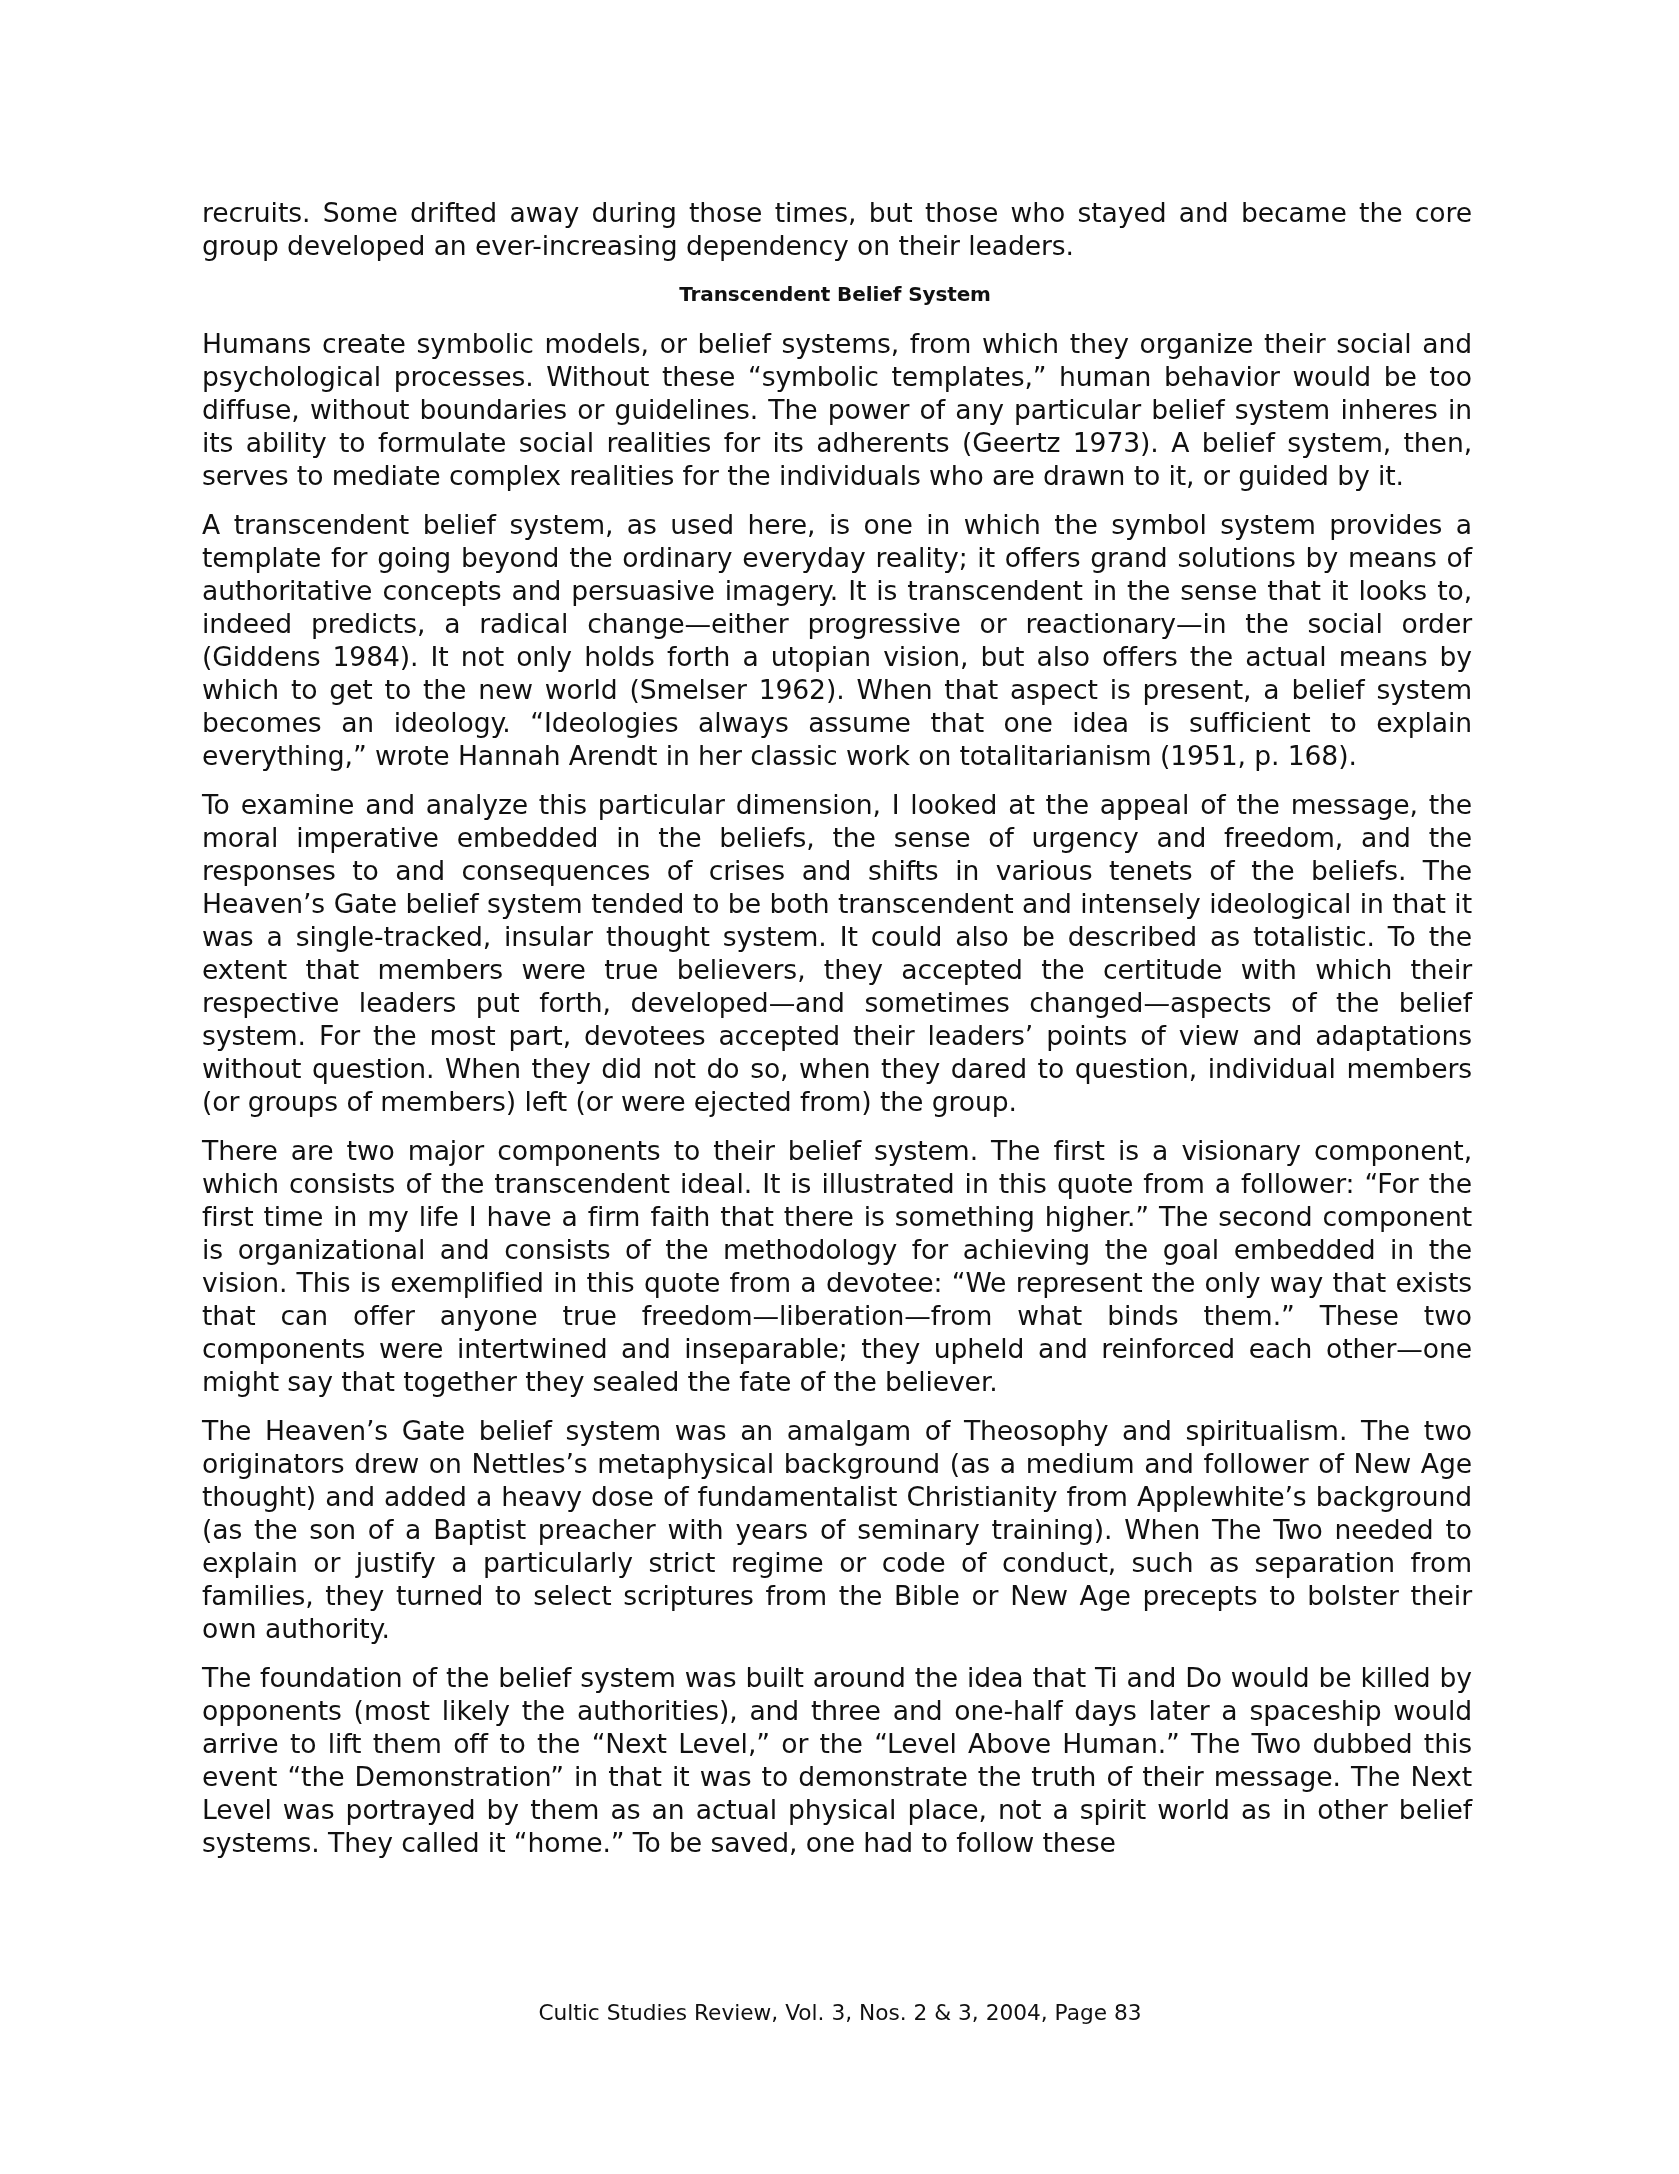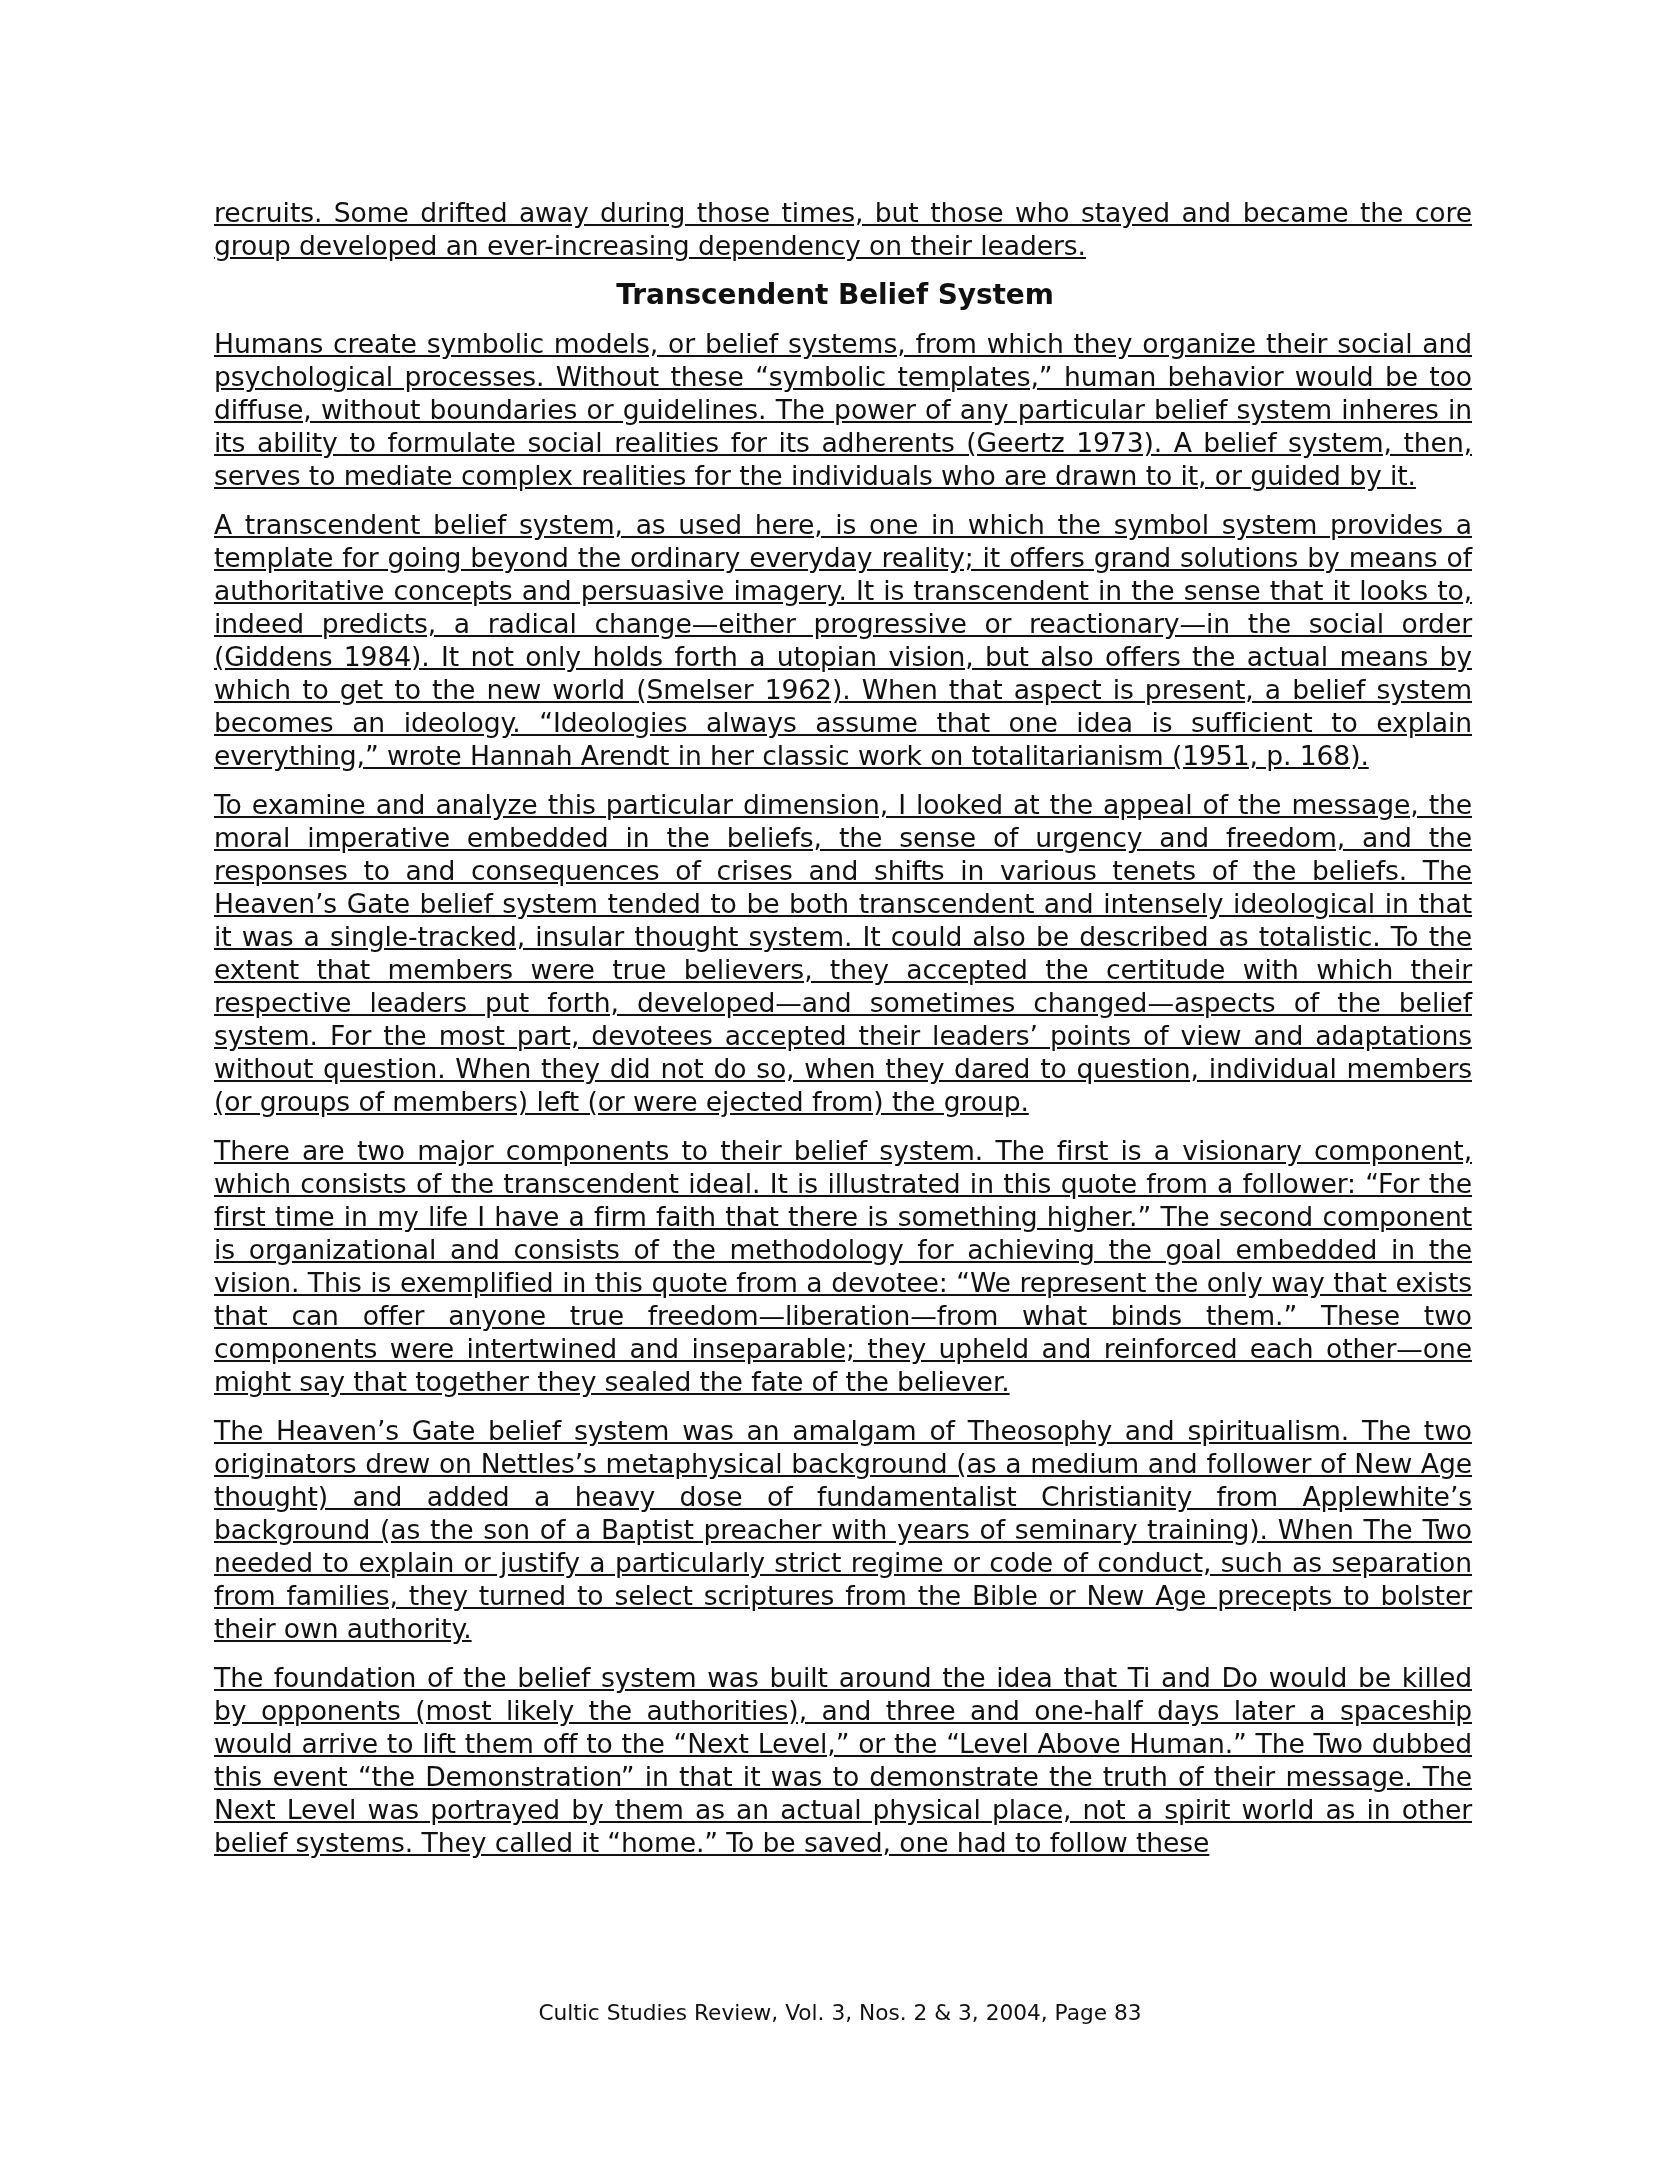--- a/index.html
+++ b/index.html
@@ -18,33 +18,32 @@
       position: absolute;
       left: 198px;
       top: 196px;
       width: 1274px;
       font-family: "DejaVu Sans", sans-serif;
       font-size: 26.6px;
       line-height: 33px;
       letter-spacing: -0.1px;
     }
     .para {
-      margin: 0 0 16px 16px;
+      margin: 0 0 16px 4px;
       text-align: justify;
       text-align-last: left;
-      text-decoration: underline;
     }
     .para.first {
       margin-bottom: 16px;
     }
     .section-heading {
       margin: 0 0 16px 0;
       text-align: center;
       font-weight: bold;
-      font-size: 28px;
+      font-size: 20px;
       line-height: 33px;
     }
     .footer {
       position: absolute;
       left: 0;
       width: 1680px;
       top: 2000px;
       text-align: center;
       font-family: "DejaVu Sans", sans-serif;
       font-size: 21.7px;

